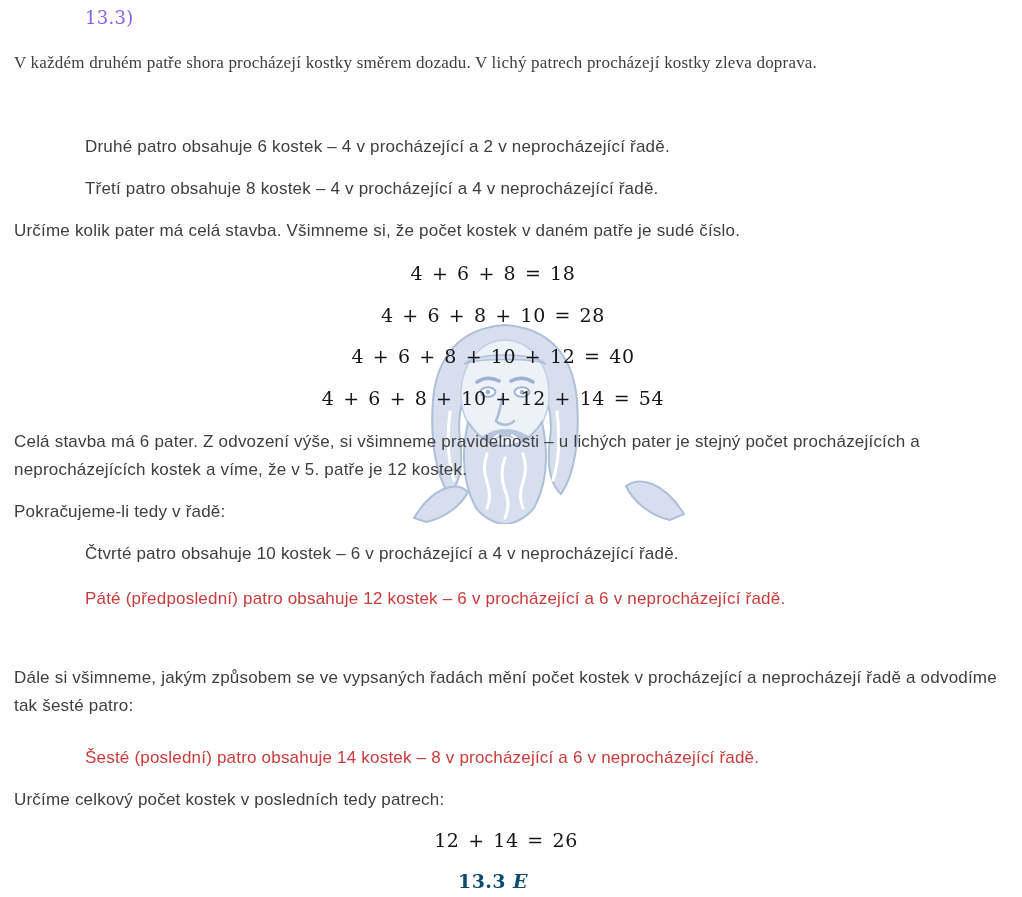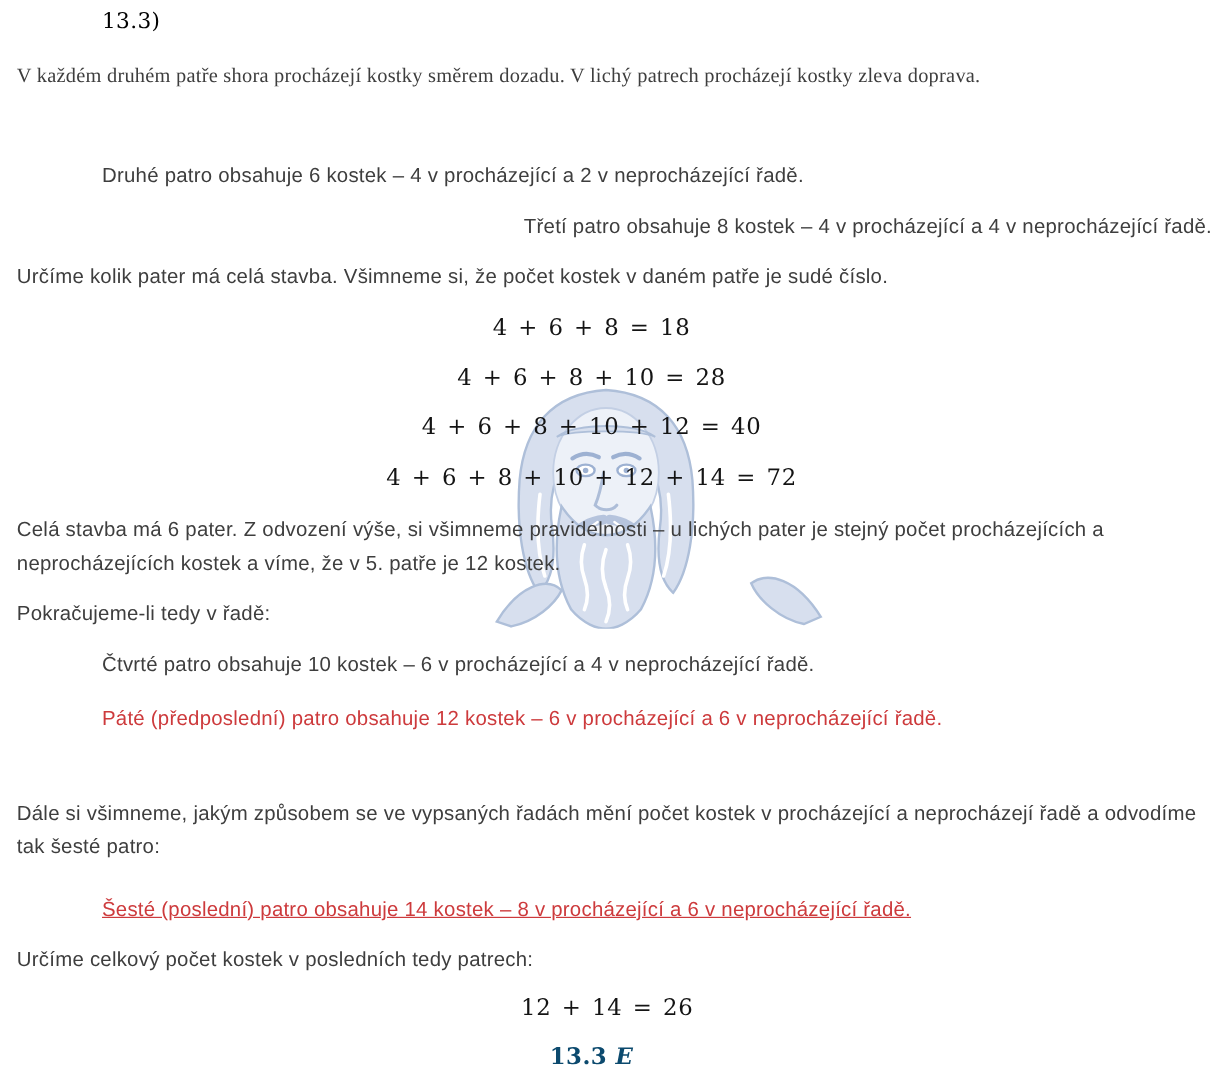--- a/index.html
+++ b/index.html
@@ -19,21 +19,21 @@
     letter-spacing:0.2px;
     z-index:1;
   }
   .full   { left:14px;  width:986px; }
   .indent { left:85px;  width:925px; }
   .center { left:0;     width:986px; text-align:center; }
   .heading {
     font-family:"DejaVu Serif", serif;
     font-size:18px;
     line-height:24px;
-    color:#000000;
+    color:#8b5cf6;
     letter-spacing:0.3px;
   }
   .math {
     font-family:"DejaVu Serif", serif;
     font-size:19px;
     line-height:24px;
     color:#141414;
     letter-spacing:0.6px;
     word-spacing:2px;
   }
@@ -110,43 +110,43 @@
   </svg>
 
 
   <div class="line heading" style="left:85px; top:6px;">13.3)</div>
 
   <div class="line full" style="top:49px;font-family:Liberation Serif, serif;">V každém druhém patře shora procházejí kostky směrem dozadu. V lichý patrech procházejí kostky zleva doprava.</div>
 
 
   <div class="line indent" style="top:133px;">Druhé patro obsahuje 6 kostek – 4 v procházející a 2 v neprocházející řadě.</div>
 
-  <div class="line indent" style="top:175px;text-align:right;">Třetí patro obsahuje 8 kostek – 4 v procházející a 4 v neprocházející řadě.</div>
+  <div class="line indent" style="top:175px;">Třetí patro obsahuje 8 kostek – 4 v procházející a 4 v neprocházející řadě.</div>
 
   <div class="line full" style="top:217px;">Určíme kolik pater má celá stavba. Všimneme si, že počet kostek v daném patře je sudé číslo.</div>
 
   <div class="line center math" style="top:261px;">4 + 6 + 8 = 18</div>
 
   <div class="line center math" style="top:303px;">4 + 6 + 8 + 10 = 28</div>
 
   <div class="line center math" style="top:344px;">4 + 6 + 8 + 10 + 12 = 40</div>
 
-  <div class="line center math" style="top:386px;">4 + 6 + 8 + 10 + 12 + 14 = 72</div>
+  <div class="line center math" style="top:386px;">4 + 6 + 8 + 10 + 12 + 14 = 54</div>
 
   <div class="line full" style="top:428px;">Celá stavba má 6 pater. Z odvození výše, si všimneme pravidelnosti – u lichých pater je stejný počet procházejících a neprocházejících kostek a víme, že v 5. patře je 12 kostek.</div>
 
   <div class="line full" style="top:498px;">Pokračujeme-li tedy v řadě:</div>
 
   <div class="line indent" style="top:540px;">Čtvrté patro obsahuje 10 kostek – 6 v procházející a 4 v neprocházející řadě.</div>
 
   <div class="line indent red" style="top:585px;">Páté (předposlední) patro obsahuje 12 kostek – 6 v procházející a 6 v neprocházející řadě.</div>
 
   <div class="line full" style="top:664px;">Dále si všimneme, jakým způsobem se ve vypsaných řadách mění počet kostek v procházející a neprocházejí řadě a odvodíme tak šesté patro:</div>
 
-  <div class="line indent red" style="top:744px;text-decoration:underline;">Šesté (poslední) patro obsahuje 14 kostek – 8 v procházející a 6 v neprocházející řadě.</div>
+  <div class="line indent red" style="top:744px;">Šesté (poslední) patro obsahuje 14 kostek – 8 v procházející a 6 v neprocházející řadě.</div>
 
   <div class="line full" style="top:786px;">Určíme celkový počet kostek v posledních tedy patrech:</div>
 
   <div class="line center math" style="top:828px;margin-left:13px;">12 + 14 = 26</div>
 
   <div class="line center answer" style="top:869px;">
     <span>13.3</span><span class="letter">E</span>
   </div>
 
 </div>

